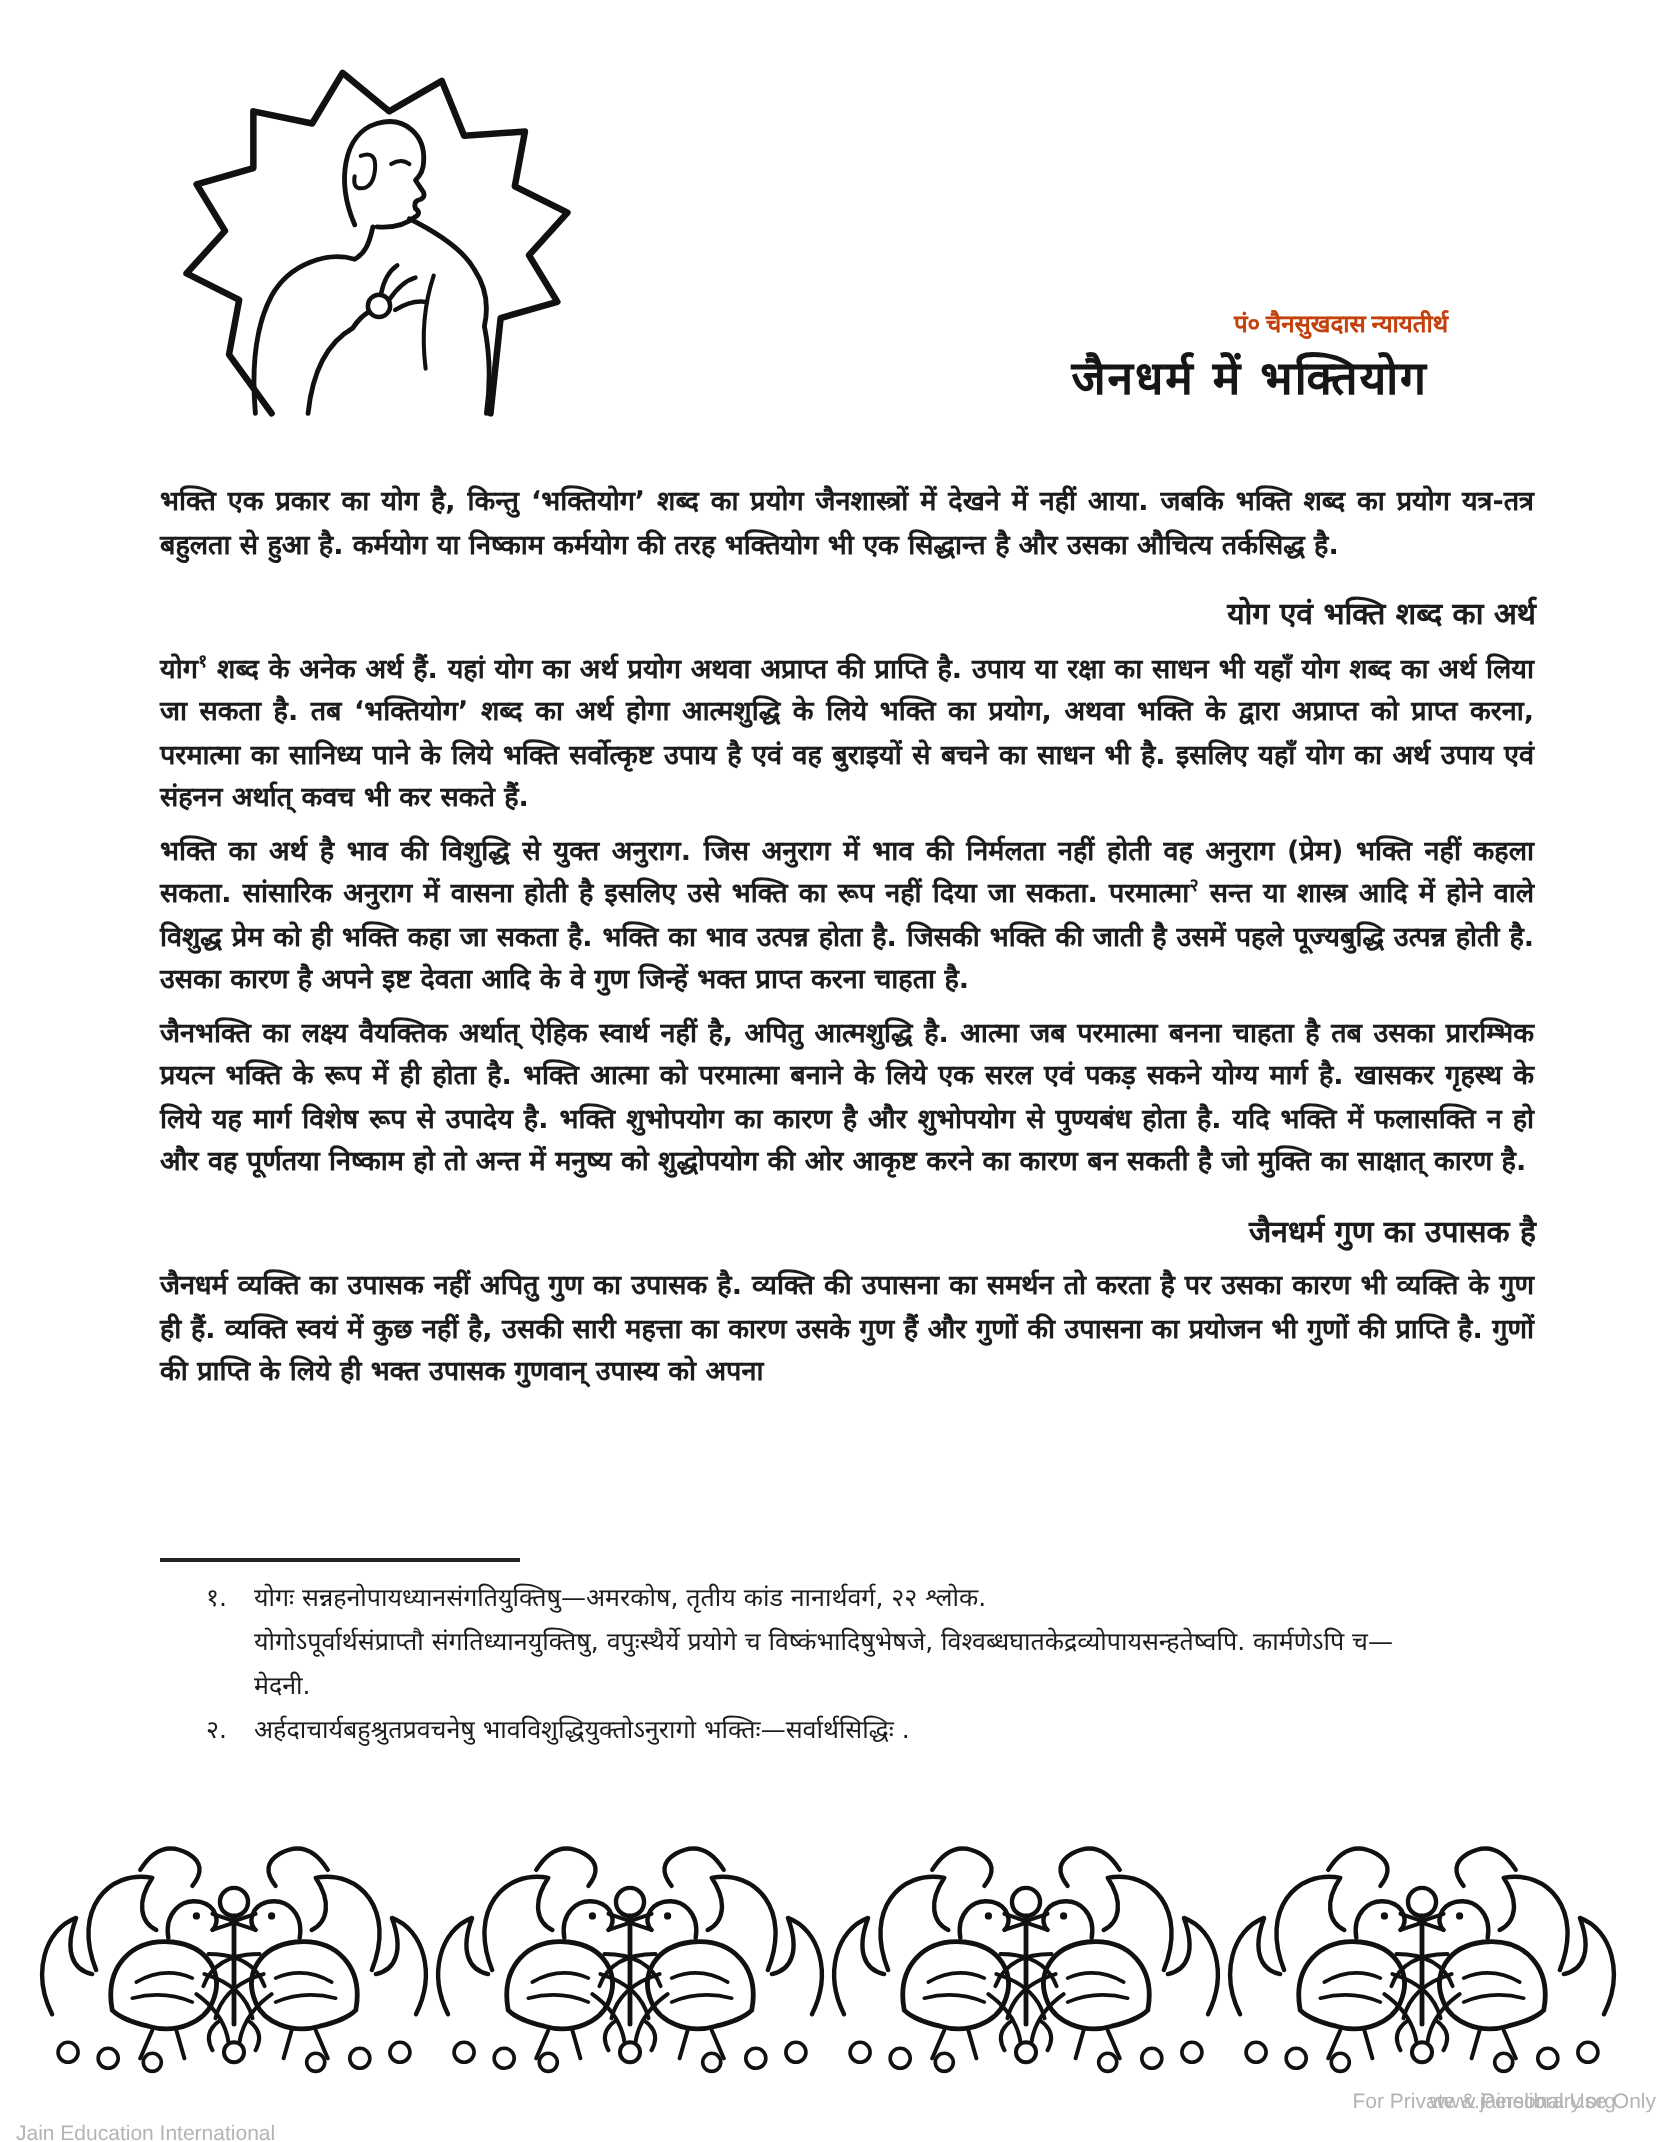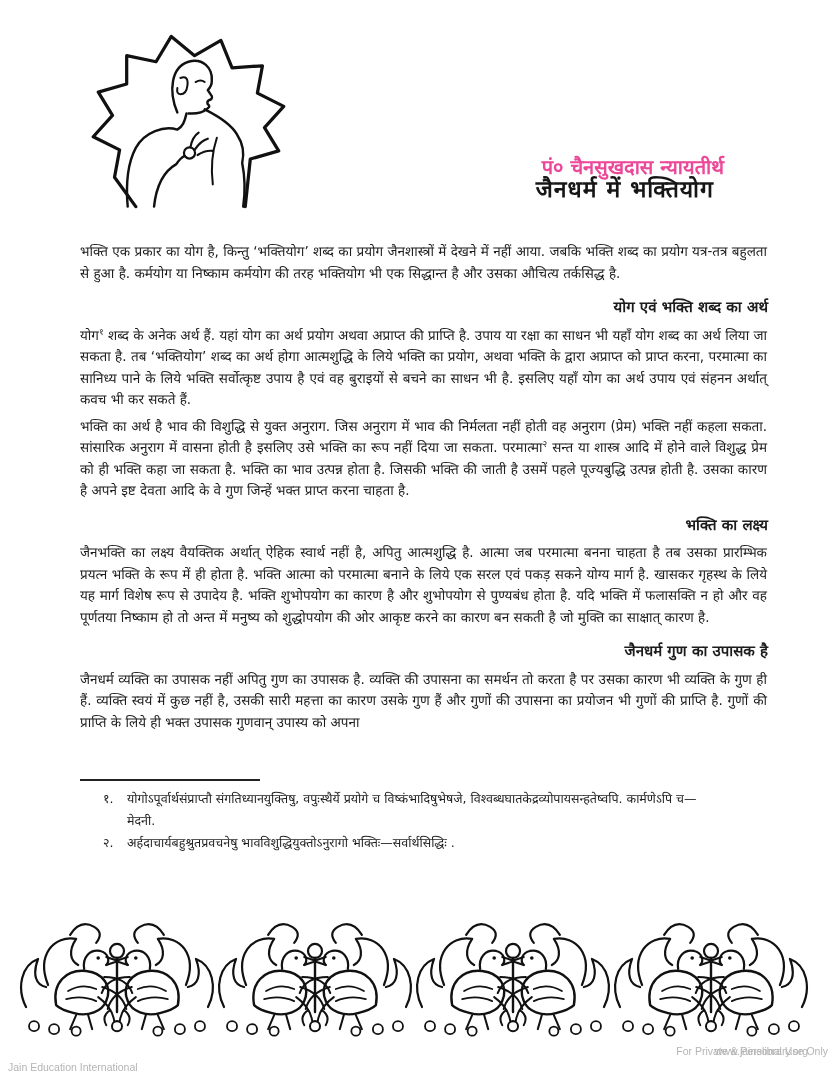--- a/index.html
+++ b/index.html
@@ -13,41 +13,42 @@
     color: #1c1c1c;
   }
   .illustration {
     position: absolute;
     left: 75px; top: 20px;
     width: 228px; height: 198px;
   }
   .author-line {
     position: absolute;
     top: 153px; right: 104px;
-    font-size: 20px;
+    font-size: 12px;
     font-weight: bold;
-    color: #ec4899;
+    color: #c2410c;
+    font-family: Liberation Serif, serif;
   }
   .page-title {
     position: absolute;
     top: 172px; right: 114px;
     font-size: 23px;
     font-weight: bold;
     color: #161616;
     letter-spacing: 1px;
   }
   .body-text {
     position: absolute;
     left: 80px; top: 241px;
     width: 688px;
     font-size: 13.5px;
     line-height: 21.5px;
     text-align: justify;
   }
-  .body-text p { margin: 0 1px 5px 0; }
+  .body-text p { margin: 0 1px 5px 0; font-weight: bold; }
   .section-heading {
     font-size: 15px;
     font-weight: bold;
     margin: 13px 0 6px 0;
     text-align: right;
   }
   sup.fn-ref {
     font-size: 9px;
     vertical-align: super;
     line-height: 0;
@@ -119,32 +120,32 @@
   <div class="author-line">पं० चैनसुखदास न्यायतीर्थ</div>
   <div class="page-title">जैनधर्म में भक्तियोग</div>
 
   <div class="body-text">
     <p>भक्ति एक प्रकार का योग है, किन्तु ‘भक्तियोग’ शब्द का प्रयोग जैनशास्त्रों में देखने में नहीं आया. जबकि  भक्ति शब्द का  प्रयोग  यत्र-तत्र  बहुलता  से हुआ है. कर्मयोग या निष्काम कर्मयोग की तरह भक्तियोग भी एक सिद्धान्त है और उसका औचित्य तर्कसिद्ध है.</p>
 
     <h3 class="section-heading">योग एवं भक्ति शब्द का अर्थ</h3>
     <p><span>योग</span><sup class="fn-ref">१</sup><span> शब्द के अनेक अर्थ हैं. यहां योग का अर्थ प्रयोग अथवा अप्राप्त की प्राप्ति है. उपाय या रक्षा का साधन भी यहाँ योग शब्द का अर्थ लिया जा सकता है. तब ‘भक्तियोग’ शब्द का अर्थ होगा आत्मशुद्धि के लिये भक्ति का प्रयोग, अथवा भक्ति के द्वारा अप्राप्त को प्राप्त करना, परमात्मा का सानिध्य पाने के लिये भक्ति सर्वोत्कृष्ट उपाय है एवं वह बुराइयों से बचने का साधन भी है. इसलिए यहाँ योग का अर्थ उपाय एवं संहनन अर्थात् कवच भी कर सकते हैं.</span></p>
     <p><span>भक्ति का अर्थ है भाव की विशुद्धि से युक्त अनुराग. जिस अनुराग में भाव की निर्मलता नहीं होती वह अनुराग (प्रेम) भक्ति नहीं कहला सकता. सांसारिक अनुराग में वासना होती है इसलिए उसे भक्ति का रूप नहीं दिया जा सकता. परमात्मा</span><sup class="fn-ref">२</sup><span> सन्त या शास्त्र आदि में होने वाले विशुद्ध प्रेम को ही भक्ति कहा जा सकता है. भक्ति का भाव उत्पन्न होता है. जिसकी भक्ति की जाती है उसमें पहले पूज्यबुद्धि उत्पन्न होती है. उसका कारण है अपने इष्ट देवता आदि के वे गुण जिन्हें भक्त प्राप्त करना चाहता है.</span></p>
 
-    <h3 class="section-heading">भक्ति का लक्ष्य</h3>
     <p>जैनभक्ति का लक्ष्य वैयक्तिक अर्थात् ऐहिक स्वार्थ नहीं है, अपितु आत्मशुद्धि है. आत्मा जब परमात्मा बनना चाहता है तब उसका प्रारम्भिक प्रयत्न भक्ति के रूप में ही होता है. भक्ति आत्मा को परमात्मा बनाने के लिये एक सरल एवं पकड़ सकने योग्य मार्ग है. खासकर गृहस्थ के लिये यह मार्ग विशेष रूप से उपादेय है. भक्ति शुभोपयोग का कारण है और शुभोपयोग से पुण्यबंध होता है. यदि भक्ति में फलासक्ति न हो और वह पूर्णतया निष्काम हो तो अन्त में मनुष्य को शुद्धोपयोग की ओर आकृष्ट करने का कारण बन सकती है जो मुक्ति का साक्षात् कारण है.</p>
 
     <h3 class="section-heading">जैनधर्म गुण का उपासक है</h3>
     <p>जैनधर्म व्यक्ति का उपासक नहीं अपितु गुण का उपासक है. व्यक्ति की उपासना का समर्थन तो करता है पर उसका कारण भी व्यक्ति के गुण ही हैं. व्यक्ति स्वयं में कुछ नहीं है, उसकी सारी महत्ता का कारण उसके गुण हैं और गुणों की उपासना का प्रयोजन भी गुणों की प्राप्ति है. गुणों की प्राप्ति के लिये ही भक्त उपासक गुणवान् उपास्य को अपना</p>
   </div>
 
   <div class="footnote-rule"></div>
   <div class="footnotes">
     <div class="footnote">
       <span class="marker">१.</span>
       <div class="fn-body">
+        <div>योगः सन्नहनोपायध्यानसंगतियुक्तिषु—अमरकोष, तृतीय कांड नानार्थवर्ग, २२ श्लोक.</div>
         <div>योगोऽपूर्वार्थसंप्राप्तौ संगतिध्यानयुक्तिषु, वपुःस्थैर्ये प्रयोगे च विष्कंभादिषुभेषजे, विश्वब्धघातकेद्रव्योपायसन्हतेष्वपि. कार्मणेऽपि च—</div>
         <div>मेदनी.</div>
       </div>
     </div>
     <div class="footnote">
       <span class="marker">२.</span>
       <div class="fn-body">
         <div>अर्हदाचार्यबहुश्रुतप्रवचनेषु भावविशुद्धियुक्तोऽनुरागो भक्तिः—सर्वार्थसिद्धिः .</div>
       </div>
     </div>

